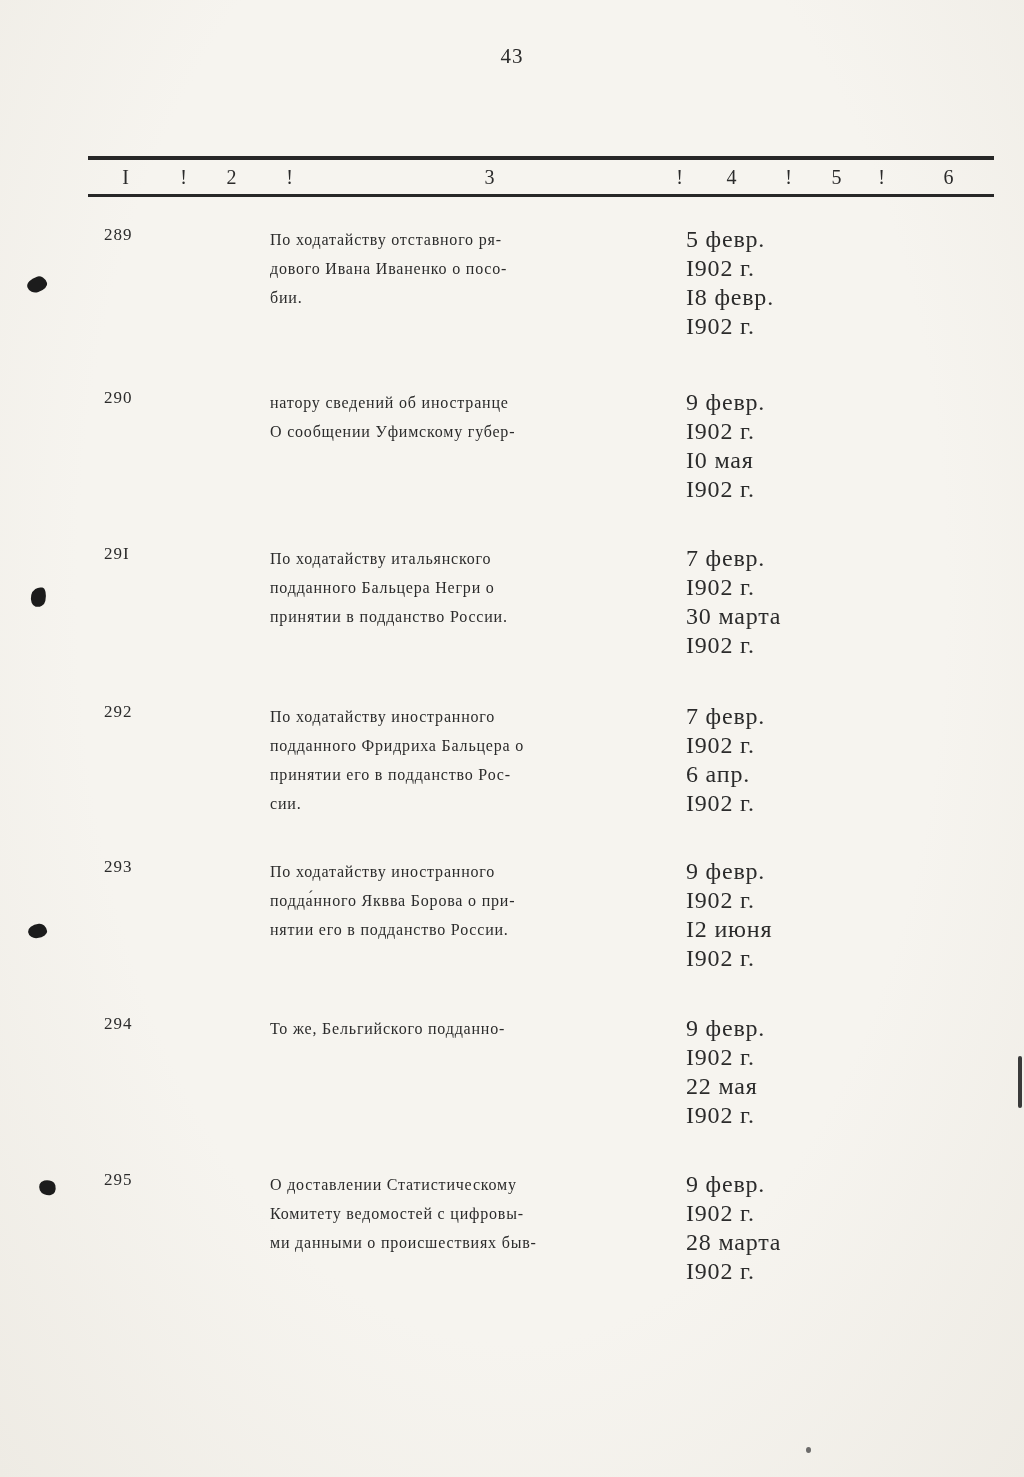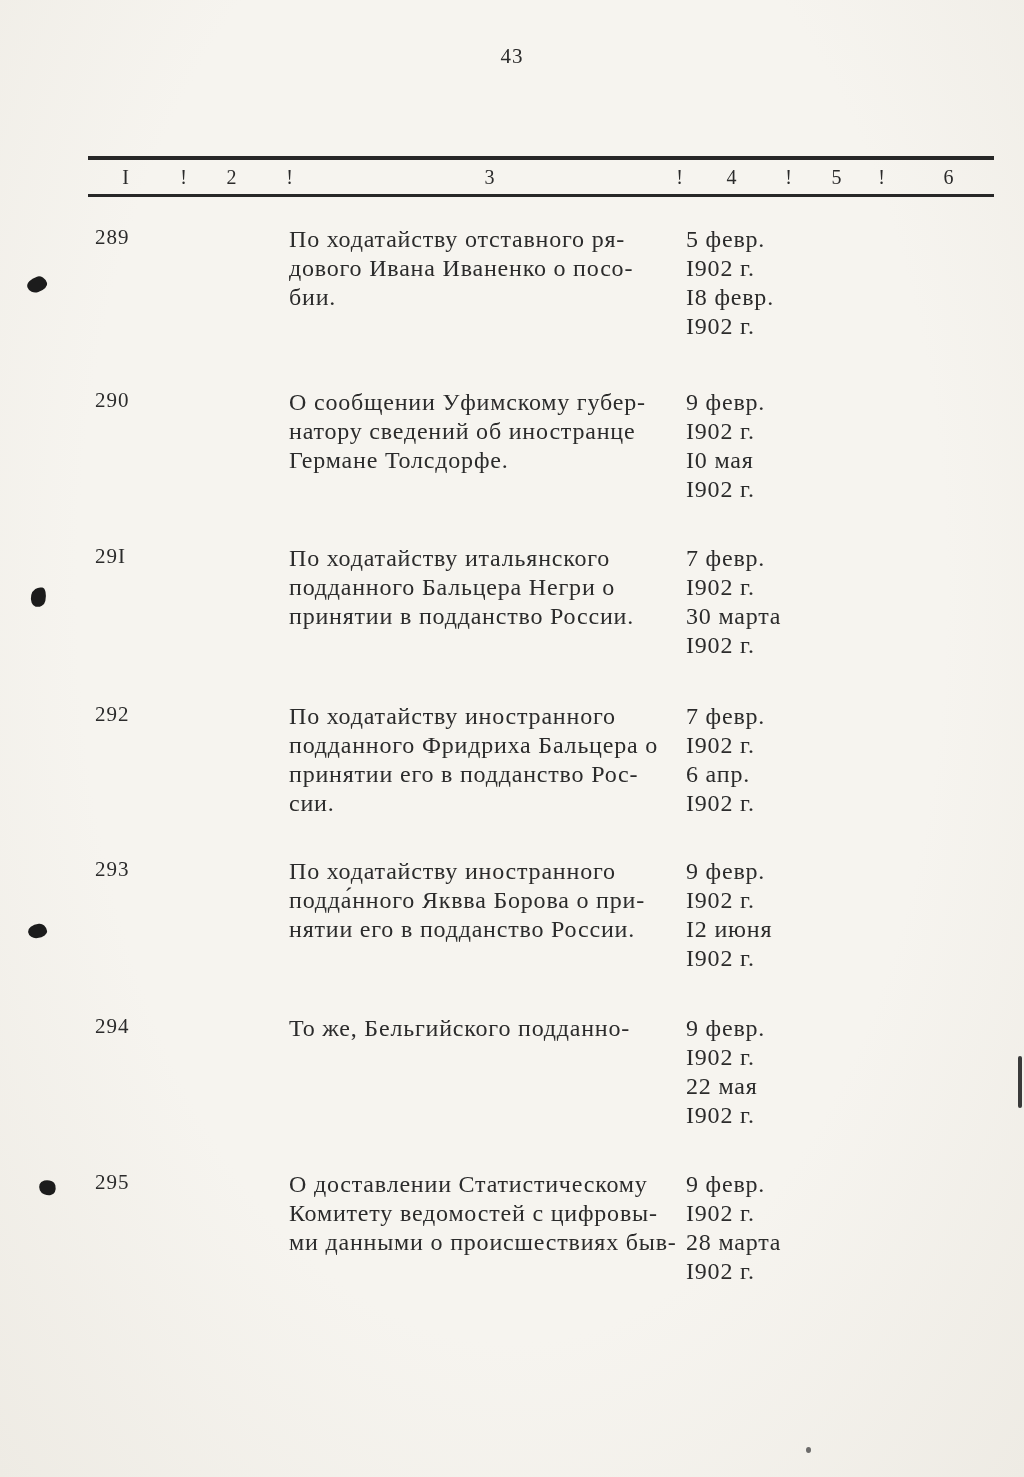--- a/index.html
+++ b/index.html
@@ -46,30 +46,30 @@
   .th.c-4  { width: 64px; }
   .th.s-4  { width: 50px; }
   .th.c-5  { width: 46px; }
   .th.s-5  { width: 44px; }
   .th.c-6  { width: 90px; }
 
   
   .entry { position: absolute; left: 0; width: 100%; }
   .entry .num {
     position: absolute;
-    left: 95px;
+    left: 104px;
     top: 0;
-    font-size: 21px;
+    font-size: 17px;
     letter-spacing: 1px;
   }
   .entry .desc {
     position: absolute;
-    left: 289px;
+    left: 270px;
     top: 0;
-    font-size: 24px;
+    font-size: 16px;
     line-height: 29px;
     letter-spacing: 0.8px;
     white-space: nowrap;
   }
   .entry .dates {
     position: absolute;
     left: 686px;
     top: 0;
     font-size: 24px;
     line-height: 29px;
@@ -139,23 +139,22 @@
         <div>5 февр.</div>
         <div>I902 г.</div>
         <div>I8 февр.</div>
         <div>I902 г.</div>
       </div>
   </div>
 
   <div class="entry" style="top:388px">
     <div class="num">290</div>
     <div class="desc">
+        <div>натору сведений об иностранце</div>
         <div>О сообщении Уфимскому губер-</div>
-        <div>натору сведений об иностранце</div>
-        <div>Германе Толсдорфе.</div>
       </div>
     <div class="dates">
         <div>9 февр.</div>
         <div>I902 г.</div>
         <div>I0 мая</div>
         <div>I902 г.</div>
       </div>
   </div>
 
   <div class="entry" style="top:544px">

